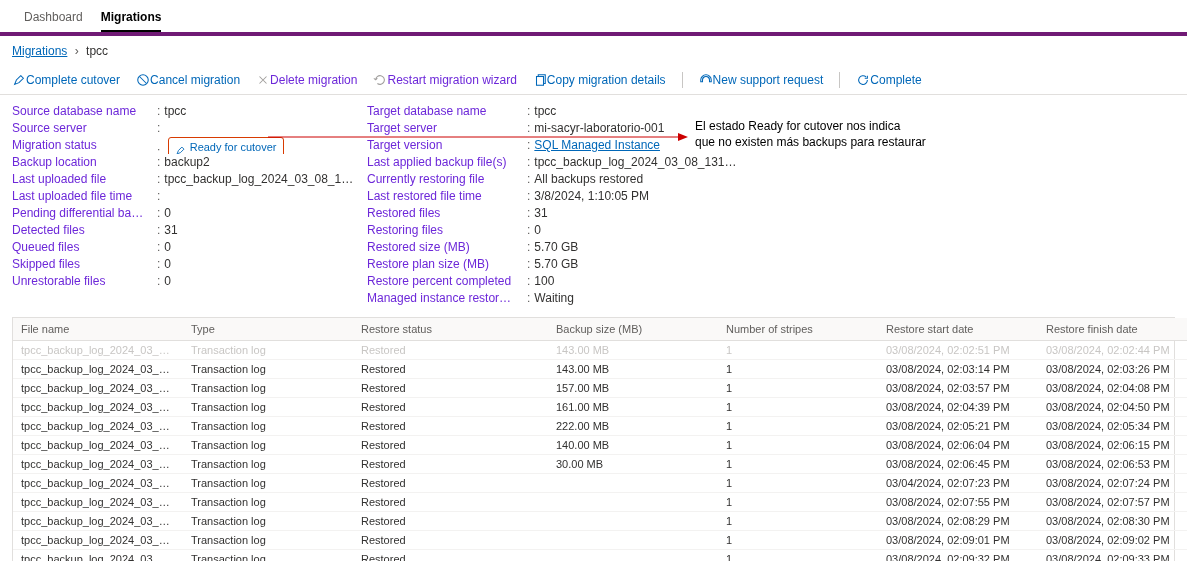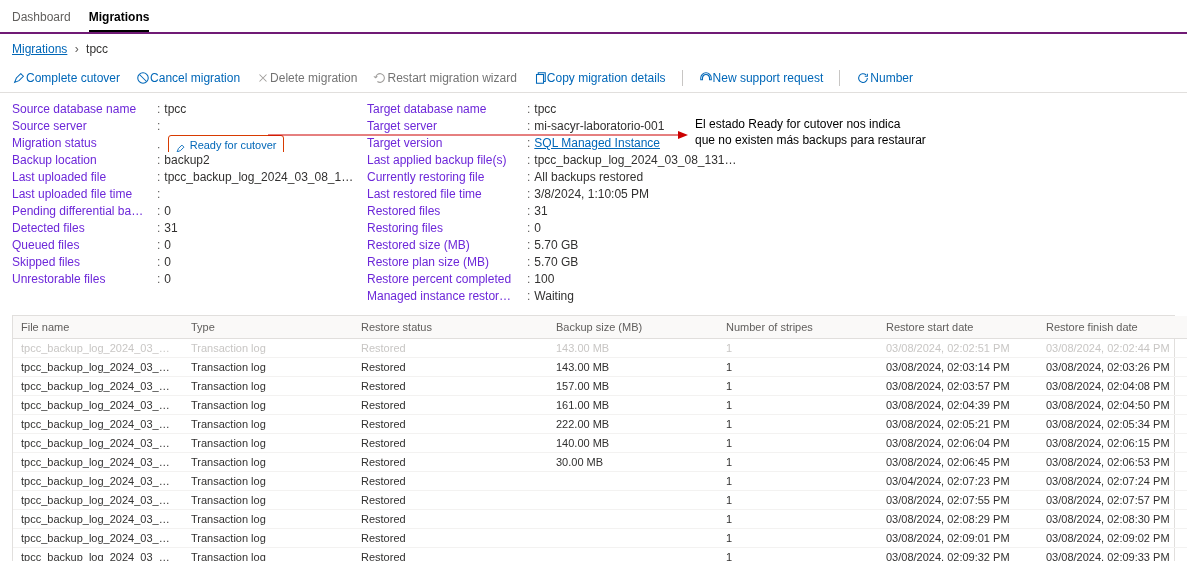--- a/index.html
+++ b/index.html
@@ -1,25 +1,25 @@
 <!DOCTYPE html>
 <html><head>
 <meta charset="utf-8">
 <style>
   * { box-sizing: border-box; margin: 0; padding: 0; }
   body { font-family: "Segoe UI", Arial, sans-serif; font-size: 12px; color: #323130; background: #fff; width: 1187px; }
-  .tabs { display: flex; gap: 18px; padding: 6px 12px 0 12px; border-bottom: 2px solid #701a75; }
+  .tabs { display: flex; gap: 18px; padding: 6px 12px 0 24px; border-bottom: 4px solid #701a75; }
   .tab { padding: 4px 0 6px 0; color: #605e5c; cursor: pointer; }
   .tab.active { color: #000; border-bottom: 2px solid #000; font-weight: 600; }
   .breadcrumb { padding: 8px 12px; font-size: 12px; }
   .breadcrumb a { color: #0067b8; text-decoration: underline; }
   .breadcrumb .sep { color: #605e5c; margin: 0 4px; }
   .toolbar { display: flex; align-items: center; gap: 16px; padding: 6px 12px; border-bottom: 1px solid #e1dfdd; }
   .tool { display: flex; align-items: center; color: #0067b8; cursor: pointer; font-size: 12px; }
-  .tool.disabled { color: #737373; }
+  .tool.disabled { color: #6d28d9; }
   .tool svg { width: 14px; height: 14px; flex-shrink: 0; }
   .tool-sep { width: 1px; height: 16px; background: #c8c6c4; }
   .details { display: flex; padding: 8px 12px 4px 12px; gap: 10px; position: relative; }
   .col { flex: 0 0 auto; }
   .col.labels { width: 135px; color: #6d28d9; }
   .col.vals { width: 200px; color: #323130; }
   .row { height: 17px; line-height: 17px; white-space: nowrap; overflow: hidden; text-overflow: ellipsis; }
   .row .colon { color: #605e5c; margin-right: 4px; }
   .badge { display: inline-flex; align-items: flex-end; gap: 4px; border: 1.5px solid #d83b01; border-radius: 3px; padding: 1px 6px; color: #0067b8; font-size: 11px; }
   .badge svg { width: 11px; height: 11px; }
@@ -90,21 +90,21 @@
     <svg viewBox="0 0 16 16" fill="none" stroke="#0067b8" stroke-width="1.2">
         <path d="M8 2a6 6 0 0 1 6 6v2h-2V8a4 4 0 0 0-8 0v2H2V8a6 6 0 0 1 6-6z"></path>
       </svg>
     <span>New support request</span>
   </div>
   <div class="tool-sep"></div>
   <div class="tool">
     <svg viewBox="0 0 16 16" fill="none" stroke="#0067b8" stroke-width="1.2">
         <path d="M13 8a5 5 0 1 1-1.5-3.5M13 3v3h-3"></path>
       </svg>
-    <span>Number</span>
+    <span>Complete</span>
   </div>
 </div>
 
 <div class="details">
   <div class="col labels">
     <div class="row">Source database name</div>
     <div class="row">Source server</div>
     <div class="row">Migration status</div>
     <div class="row">Backup location</div>
     <div class="row">Last uploaded file</div>

